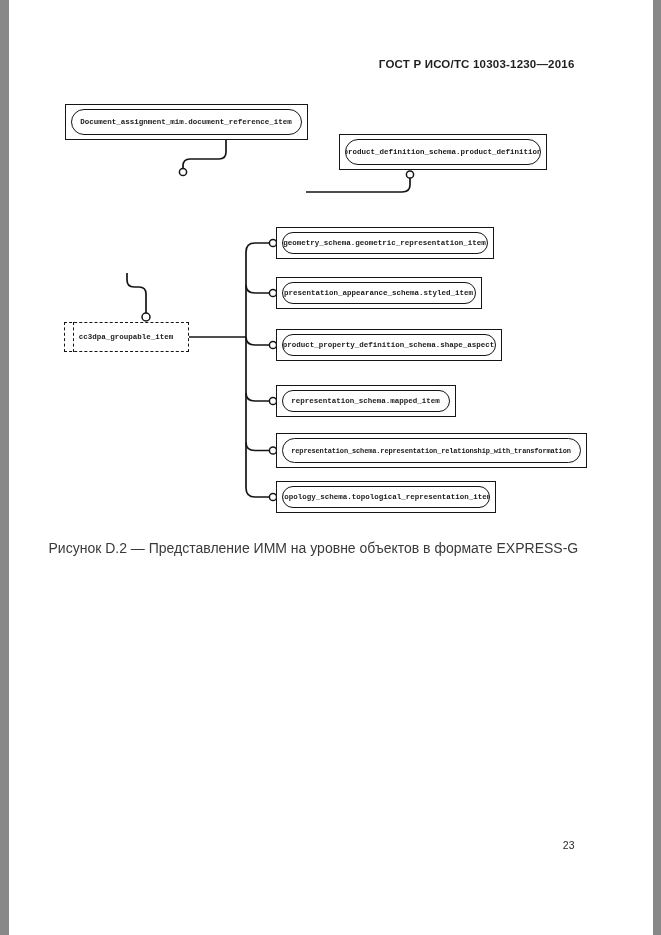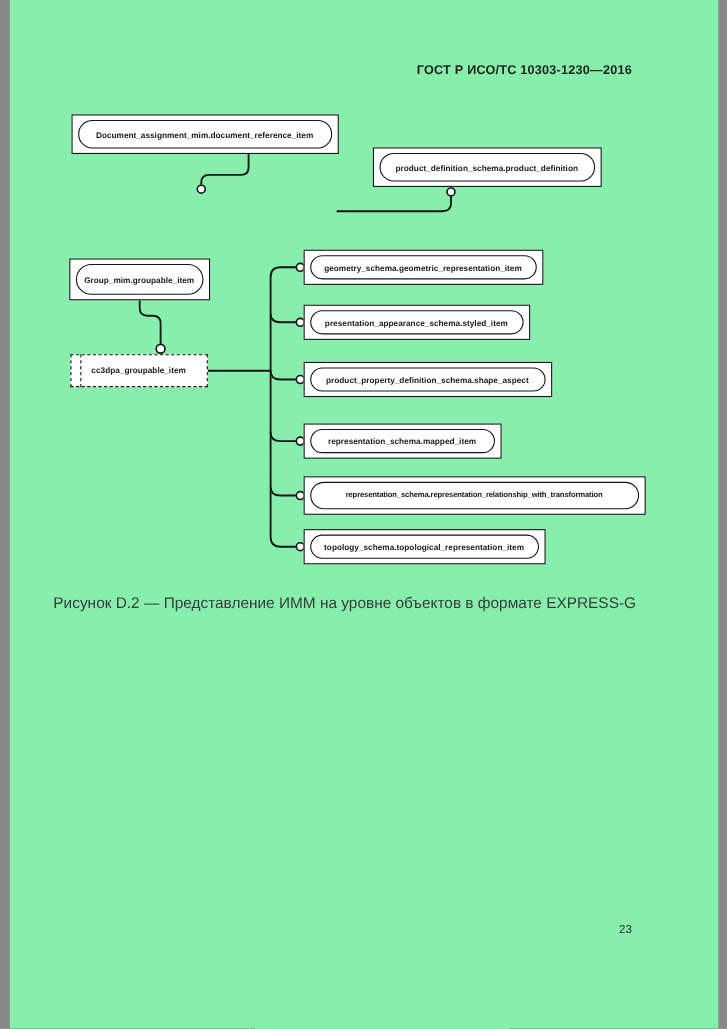--- a/index.html
+++ b/index.html
@@ -1,19 +1,19 @@
 <!DOCTYPE html>
 <html><head>
 <meta charset="utf-8">
 <style>
   html,body{margin:0;padding:0;background:#888;}
   .page{
     position:relative;
     width:644px;height:935px;
-    background:#86efac;
+    background:#ffffff;
     margin:0 auto;
     font-family:"Liberation Sans", sans-serif;
     color:#1a1a1a;
     overflow:hidden;
   }
   .doc-header{
     position:absolute;
     top:58px;left:0;right:78px;
     text-align:right;
     font-size:11.5px;
@@ -35,20 +35,21 @@
     font-size:14px;
     color:#3a3a3a;
     margin-left:40px;
   }
   
   .node{
     position:absolute;
     border:1.5px solid #151515;
     box-sizing:border-box;
     background:#fff;
+    font-family:Liberation Mono, monospace;
   }
   .node .pill{
     position:absolute;
     left:5px;right:5px;top:4px;bottom:4px;
     border:1.5px solid #151515;
     border-radius:999px;
     display:flex;align-items:center;justify-content:center;
     white-space:nowrap;
     font-size:7.5px;
     font-weight:bold;
@@ -112,23 +113,20 @@
 
   <div class="node" style="left:56px;top:104px;width:243px;height:36px;">
     <div class="pill">Document_assignment_mim.document_reference_item</div>
   </div>
 
   <div class="node" style="left:330px;top:134px;width:208px;height:36px;">
     <div class="pill">product_definition_schema.product_definition</div>
   </div>
 
 
-  <div class="node" style="left:54px;top:235px;width:128px;height:38px;">
-    <div class="pill">Group_mim.groupable_item</div>
-  </div>
 
   <div class="node dashed" style="left:55px;top:322px;width:125px;height:30px;text-align:right;">
     <div class="innerline"></div>
     <span>cc3dpa_groupable_item</span>
   </div>
 
   <div class="node" style="left:267px;top:227px;width:218px;height:32px;">
     <div class="pill">geometry_schema.geometric_representation_item</div>
   </div>
 

